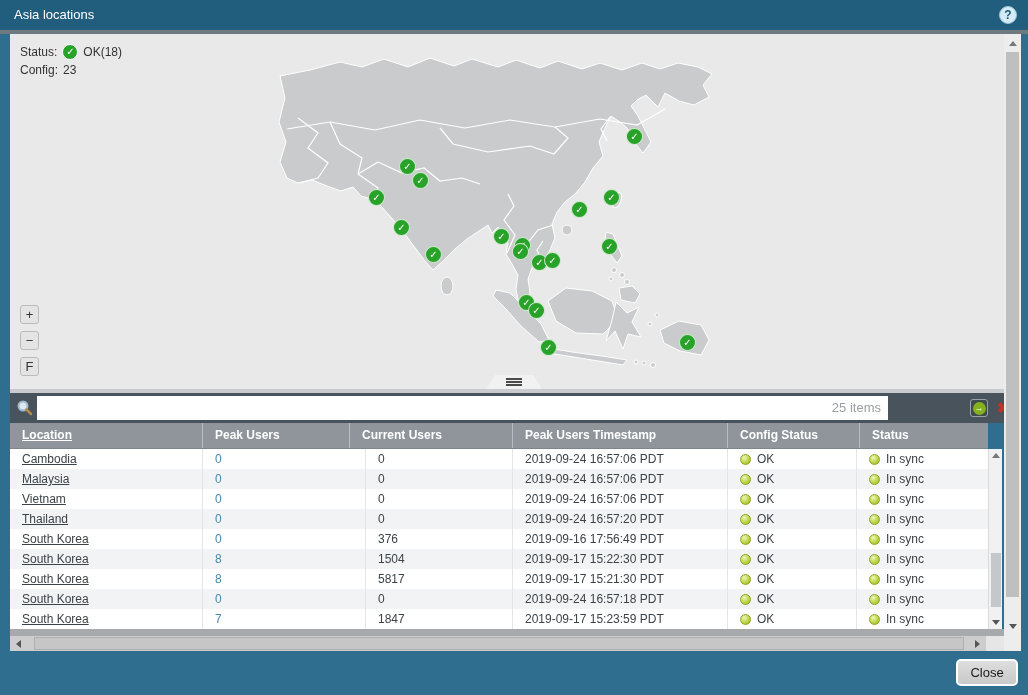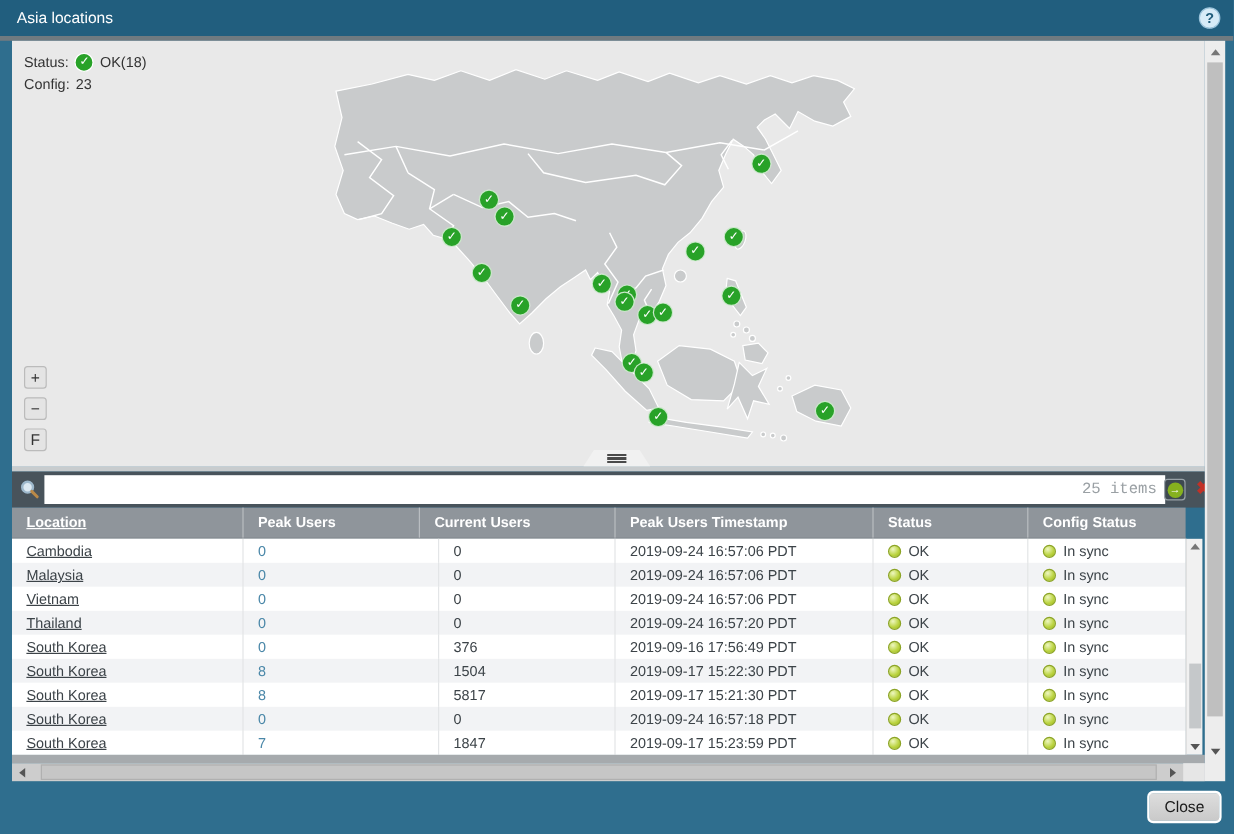--- a/index.html
+++ b/index.html
@@ -32,21 +32,21 @@
           border:1px solid rgba(255,255,255,.75);color:#fff;font-size:10px;font-weight:bold;
           display:flex;align-items:center;justify-content:center;cursor:pointer;}
   .splitter{position:absolute;left:476px;bottom:0;width:56px;height:14px;background:#F1F1F1;
             clip-path:polygon(16% 0,84% 0,100% 100%,0 100%);display:flex;align-items:center;justify-content:center;cursor:row-resize;}
   .grip{width:16px;height:8px;background:repeating-linear-gradient(to bottom,#4A4A4A 0 2px,#F1F1F1 2px 3px);}
   .map-strip{position:absolute;left:10px;top:389px;width:994px;height:4px;background:#C8CCCE;}
 
   
   .searchbar{position:absolute;left:10px;top:393px;width:994px;height:30px;background:#48535B;}
   .mag{position:absolute;left:6px;top:6px;width:18px;height:18px;}
-  .searchfield{position:absolute;left:27px;top:3px;width:934px;height:24px;background:#fff;font-family:Liberation Mono, monospace;}
+  .searchfield{position:absolute;left:27px;top:3px;width:851px;height:24px;background:#fff;}
   .searchfield input{position:absolute;left:0;top:0;width:100%;height:100%;border:none;outline:none;
           padding:0 70px 0 6px;font-size:13px;font-family:inherit;background:transparent;}
   .items{position:absolute;right:7px;top:0;line-height:24px;font-size:13px;color:#9AA0A4;}
   .gobtn{position:absolute;left:960px;top:6px;width:18px;height:18px;background:#3E4950;border:1px solid #99A2A8;
          border-radius:3px;padding:0;cursor:pointer;display:flex;align-items:center;justify-content:center;}
   .gobtn .goarrow{display:flex;align-items:center;justify-content:center;width:13px;height:13px;border-radius:50%;
          background:#86B11E;color:#fff;font-size:9px;font-weight:bold;line-height:13px;}
   .clearbtn{position:absolute;left:984px;top:5px;width:18px;height:19px;background:transparent;border:none;
          color:#C23127;font-size:15px;font-weight:bold;padding:0;cursor:pointer;line-height:19px;}
 
@@ -199,22 +199,22 @@
       <span class="goarrow">→</span>
     </button>
     <button class="clearbtn">✖</button>
   </div>
 
   <div class="thead" id="thead">
       <div class="th c0">Location</div>
       <div class="th c2">Peak Users</div>
       <div class="th c1">Current Users</div>
       <div class="th c3">Peak Users Timestamp</div>
+      <div class="th c5">Config Status</div>
       <div class="th c4">Status</div>
-      <div class="th c5">Config Status</div>
     </div>
   <div class="tbody" id="tbody">
       <div class="tr">
         <div class="td c0">Cambodia</div>
         <div class="td c1 link">0</div>
         <div class="td c2">0</div>
         <div class="td c3">2019-09-24 16:57:06 PDT</div>
         <div class="td c4">
           <span class="orb"></span>
           <span>OK</span>

